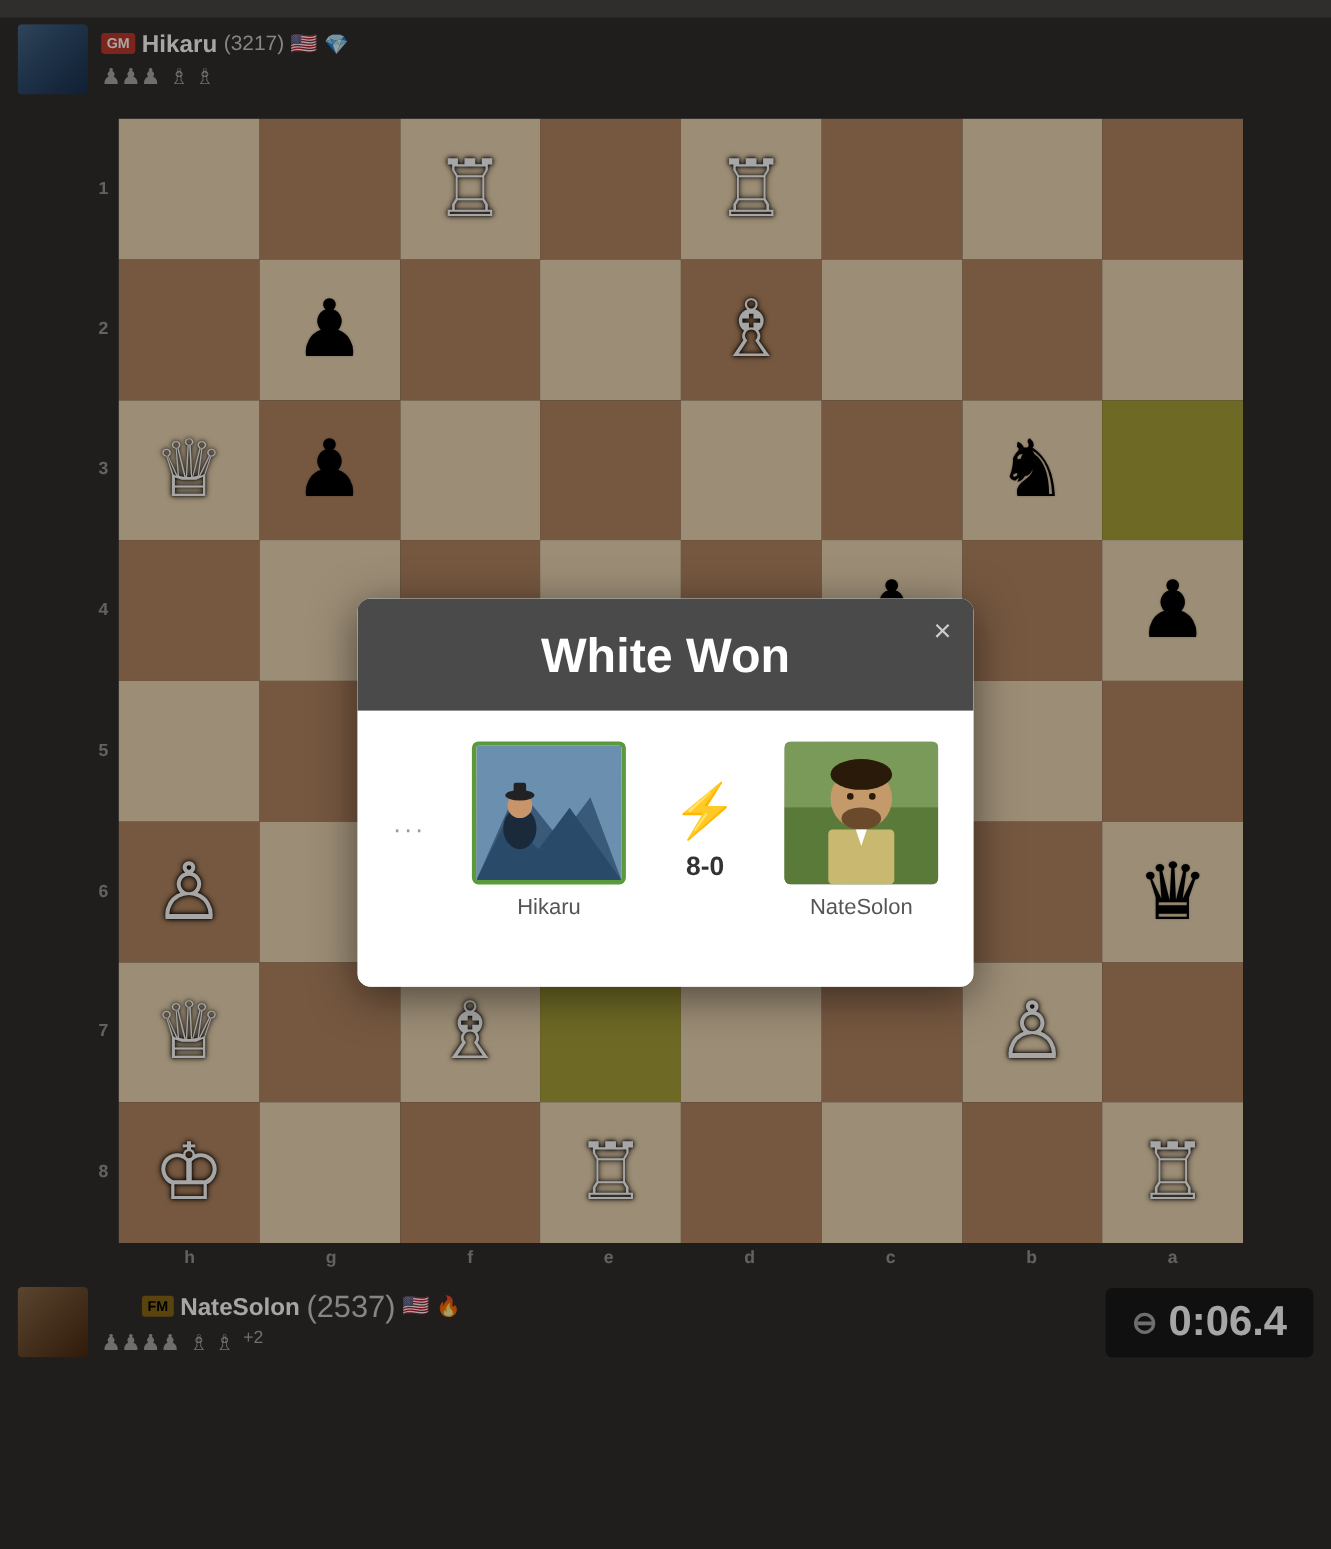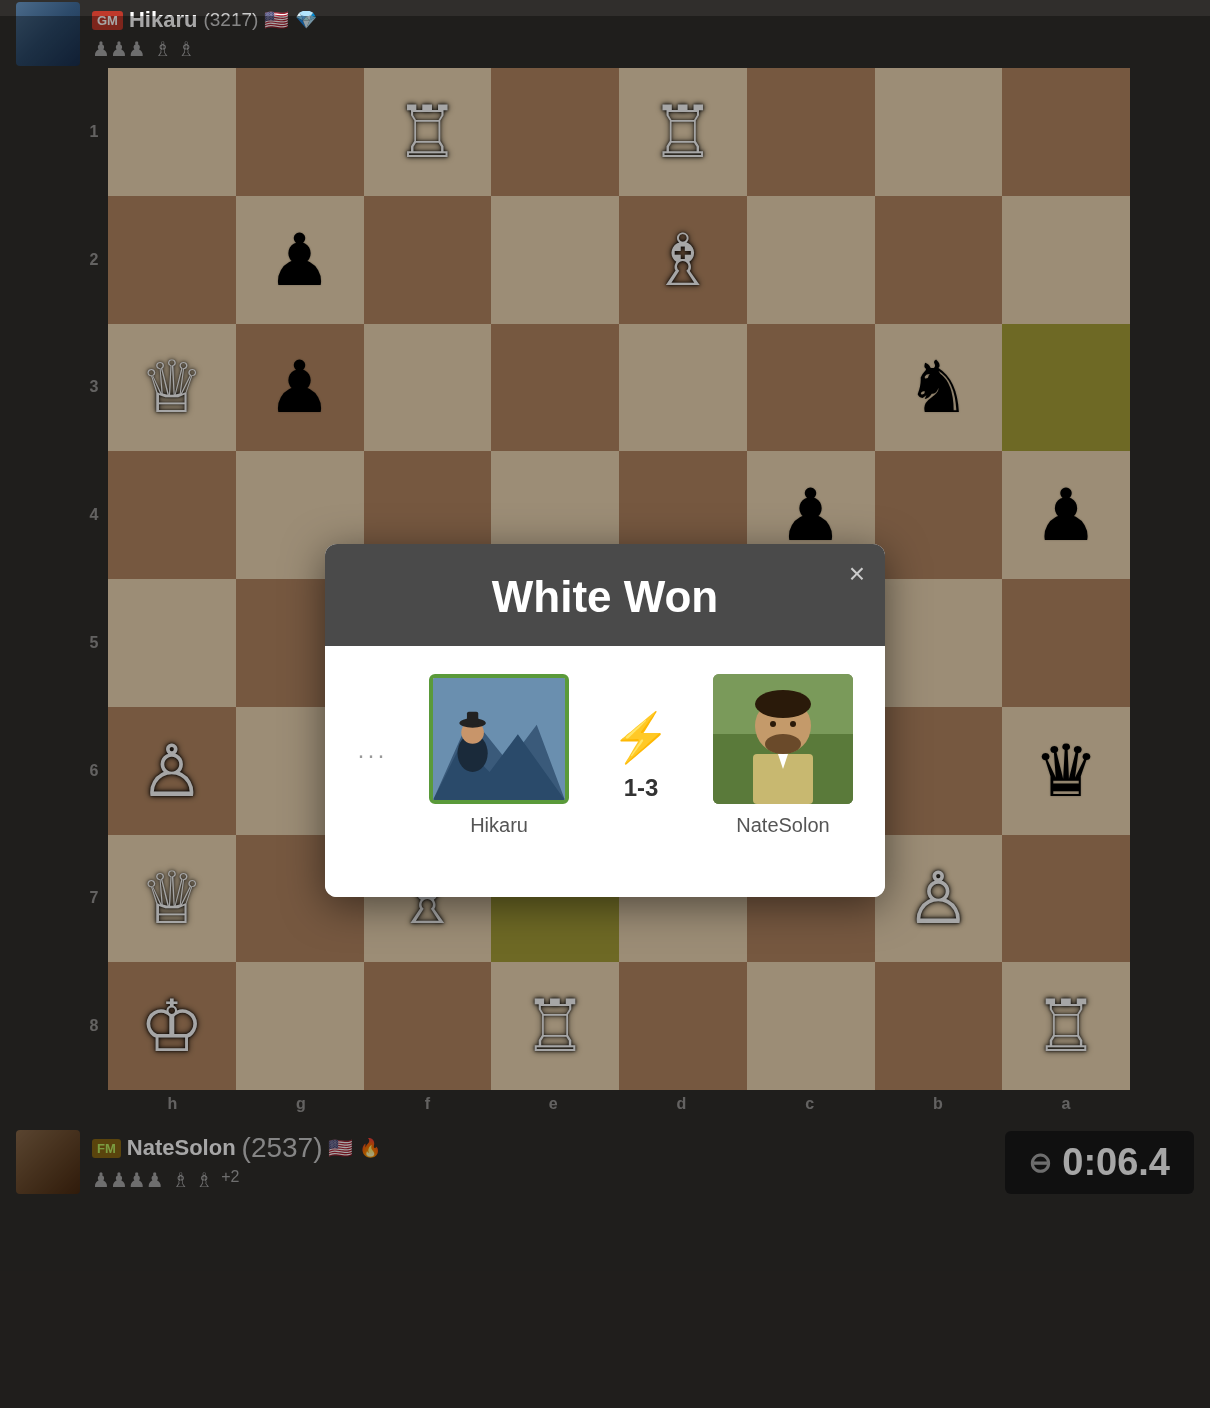--- a/index.html
+++ b/index.html
@@ -12,21 +12,21 @@
       background: #312e2b;
       position: relative;
     }
 
     
     .top-bar {
       display: flex;
       align-items: center;
       justify-content: space-between;
       background: #302e2c;
-      height: 68px;
+      height: 108px;
       padding: 0 16px;
     }
     .player-info {
       display: flex;
       align-items: center;
       gap: 12px;
     }
     .avatar {
       width: 64px;
       height: 64px;
@@ -61,25 +61,26 @@
     .badge-gm {
       background: #c0392b;
       color: #fff;
       font-size: 13px;
       font-weight: 700;
       padding: 2px 5px;
       border-radius: 3px;
     }
     .badge-fm {
       background: #8B6914;
-      color: #bef264;
+      color: #000000;
       font-size: 13px;
       font-weight: 700;
       padding: 2px 5px;
       border-radius: 3px;
+      margin-left: 37px;
     }
     .flag { font-size: 20px; }
     .diamond { font-size: 18px; color: #4fc3f7; }
     .fire-icon { font-size: 18px; }
     .player-icons {
       display: flex;
       gap: 8px;
       font-size: 20px;
       color: #aaa;
     }
@@ -514,21 +515,21 @@
 
                 <ellipse cx="42" cy="48" rx="14" ry="5" fill="#222"></ellipse>
                 <rect x="36" y="36" width="12" height="14" fill="#222" rx="2"></rect>
               </svg>
             </div>
           </div>
           <span class="modal-player-name">Hikaru</span>
         </div>
         <div class="score-area">
           <span class="lightning-icon">⚡</span>
-          <span class="score-text">1-3</span>
+          <span class="score-text">8-0</span>
         </div>
         <div class="modal-player">
           <div class="modal-avatar-right">
             <div class="modal-avatar-img-right" style="position:relative;">
               <svg width="100%" height="100%" viewBox="0 0 140 130" preserveAspectRatio="xMidYMid slice" style="position:absolute;top:0;left:0;">
 
                 <rect width="140" height="130" fill="#7a9a5a"></rect>
                 <rect x="0" y="60" width="140" height="70" fill="#5a7a3a"></rect>
 
                 <circle cx="70" cy="52" r="28" fill="#c49a6a"></circle>

